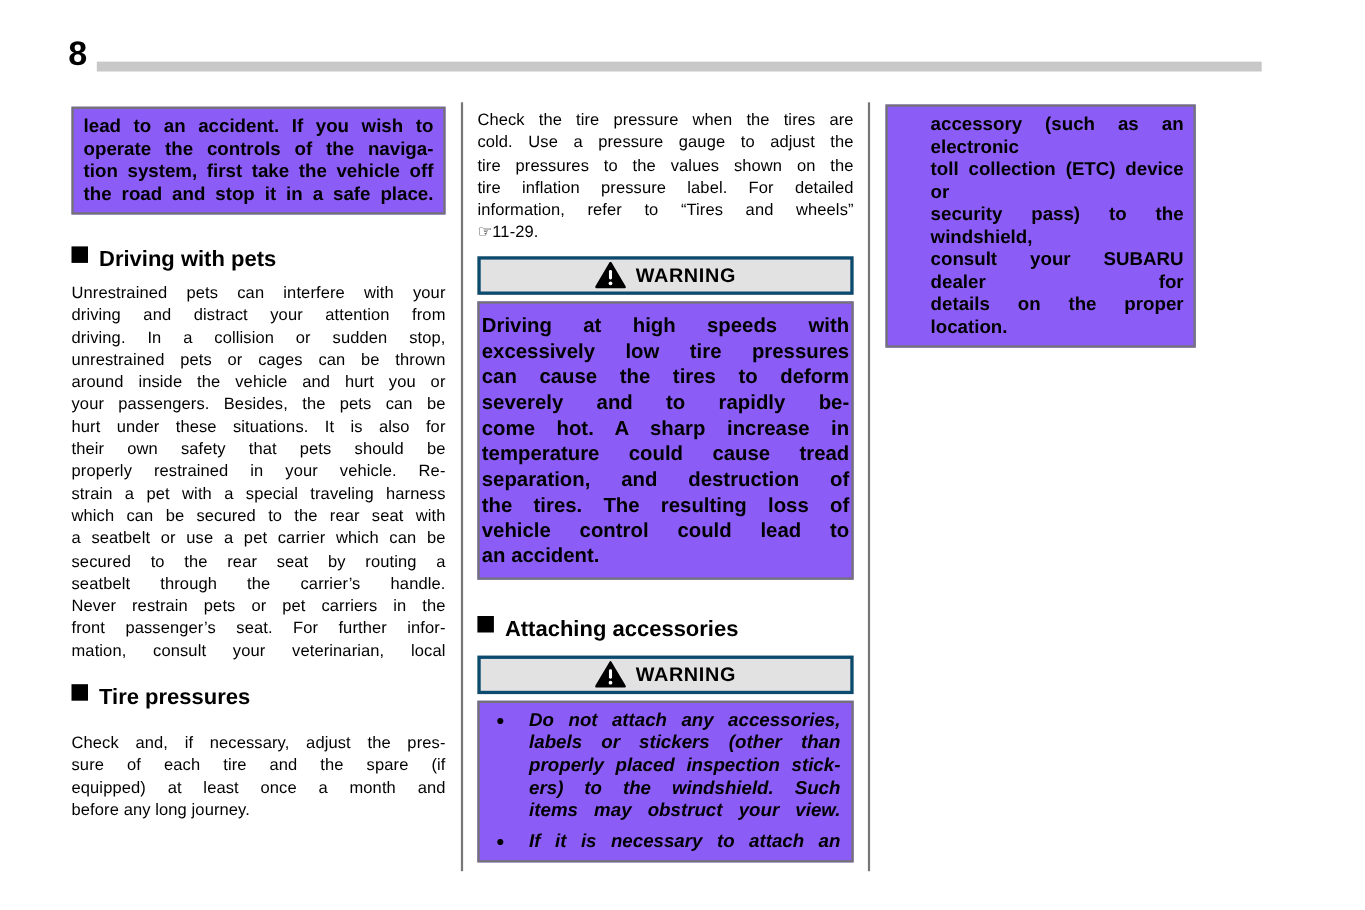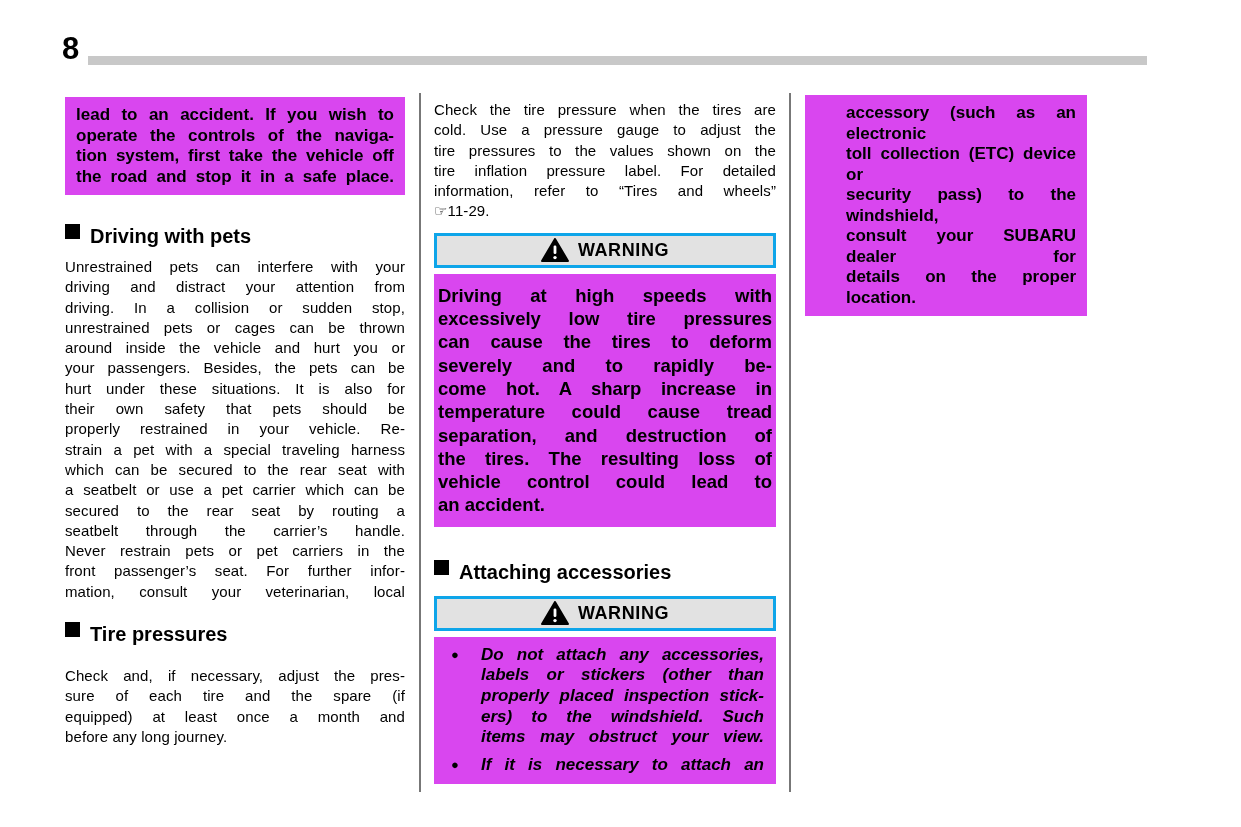--- a/index.html
+++ b/index.html
@@ -24,39 +24,39 @@
   .col-left  { left:65px;  top:97px;  width:340px; }
   .col-mid   { left:434px; top:100px; width:342px; }
   .col-right { left:805px; top:95px;  width:282px; }
 
   .jline { text-align:justify; text-align-last:justify; }
   .jline.last { text-align-last:left; }
 
   .body-par { font-size:15px; line-height:20.3px; letter-spacing:0.1px; }
 
   .graybox {
-    background:#d946ef; border:2px solid #d946ef;
+    background:#8b5cf6; border:2px solid #737373;
   }
   .note-box {
     padding:6px 9px; font-weight:bold; font-size:17px; line-height:20.5px;
   }
   .indent .jline { padding-left:30px; }
 
   .heading {
     display:flex; align-items:flex-start; margin:0;
     font-size:20px; font-weight:bold; line-height:24px;
   }
   .sq { display:inline-block; width:15px; height:15px; background:#000; margin-right:10px; flex:none; }
   .h-pets { margin-top:29px; margin-bottom:9px; }
   .h-tire { margin-top:20px; margin-bottom:20px; }
   .h-acc  { margin-top:33px; margin-bottom:12px; }
 
   .warn-header {
     margin-top:11px; height:35px; box-sizing:border-box;
-    border:3px solid #0ea5e9; background:#e2e2e2;
+    border:3px solid #0c4a6e; background:#e2e2e2;
     display:flex; align-items:center; justify-content:center; gap:9px;
   }
   .warn-label { font-weight:bold; font-size:18px; letter-spacing:0.6px; }
   .warn-icon { display:flex; align-items:center; }
 
   .warnbody1 {
     margin-top:6px; padding:8px 2px;
     font-weight:bold; font-size:18.5px; line-height:23.3px;
   }
   .warnbody2 {

